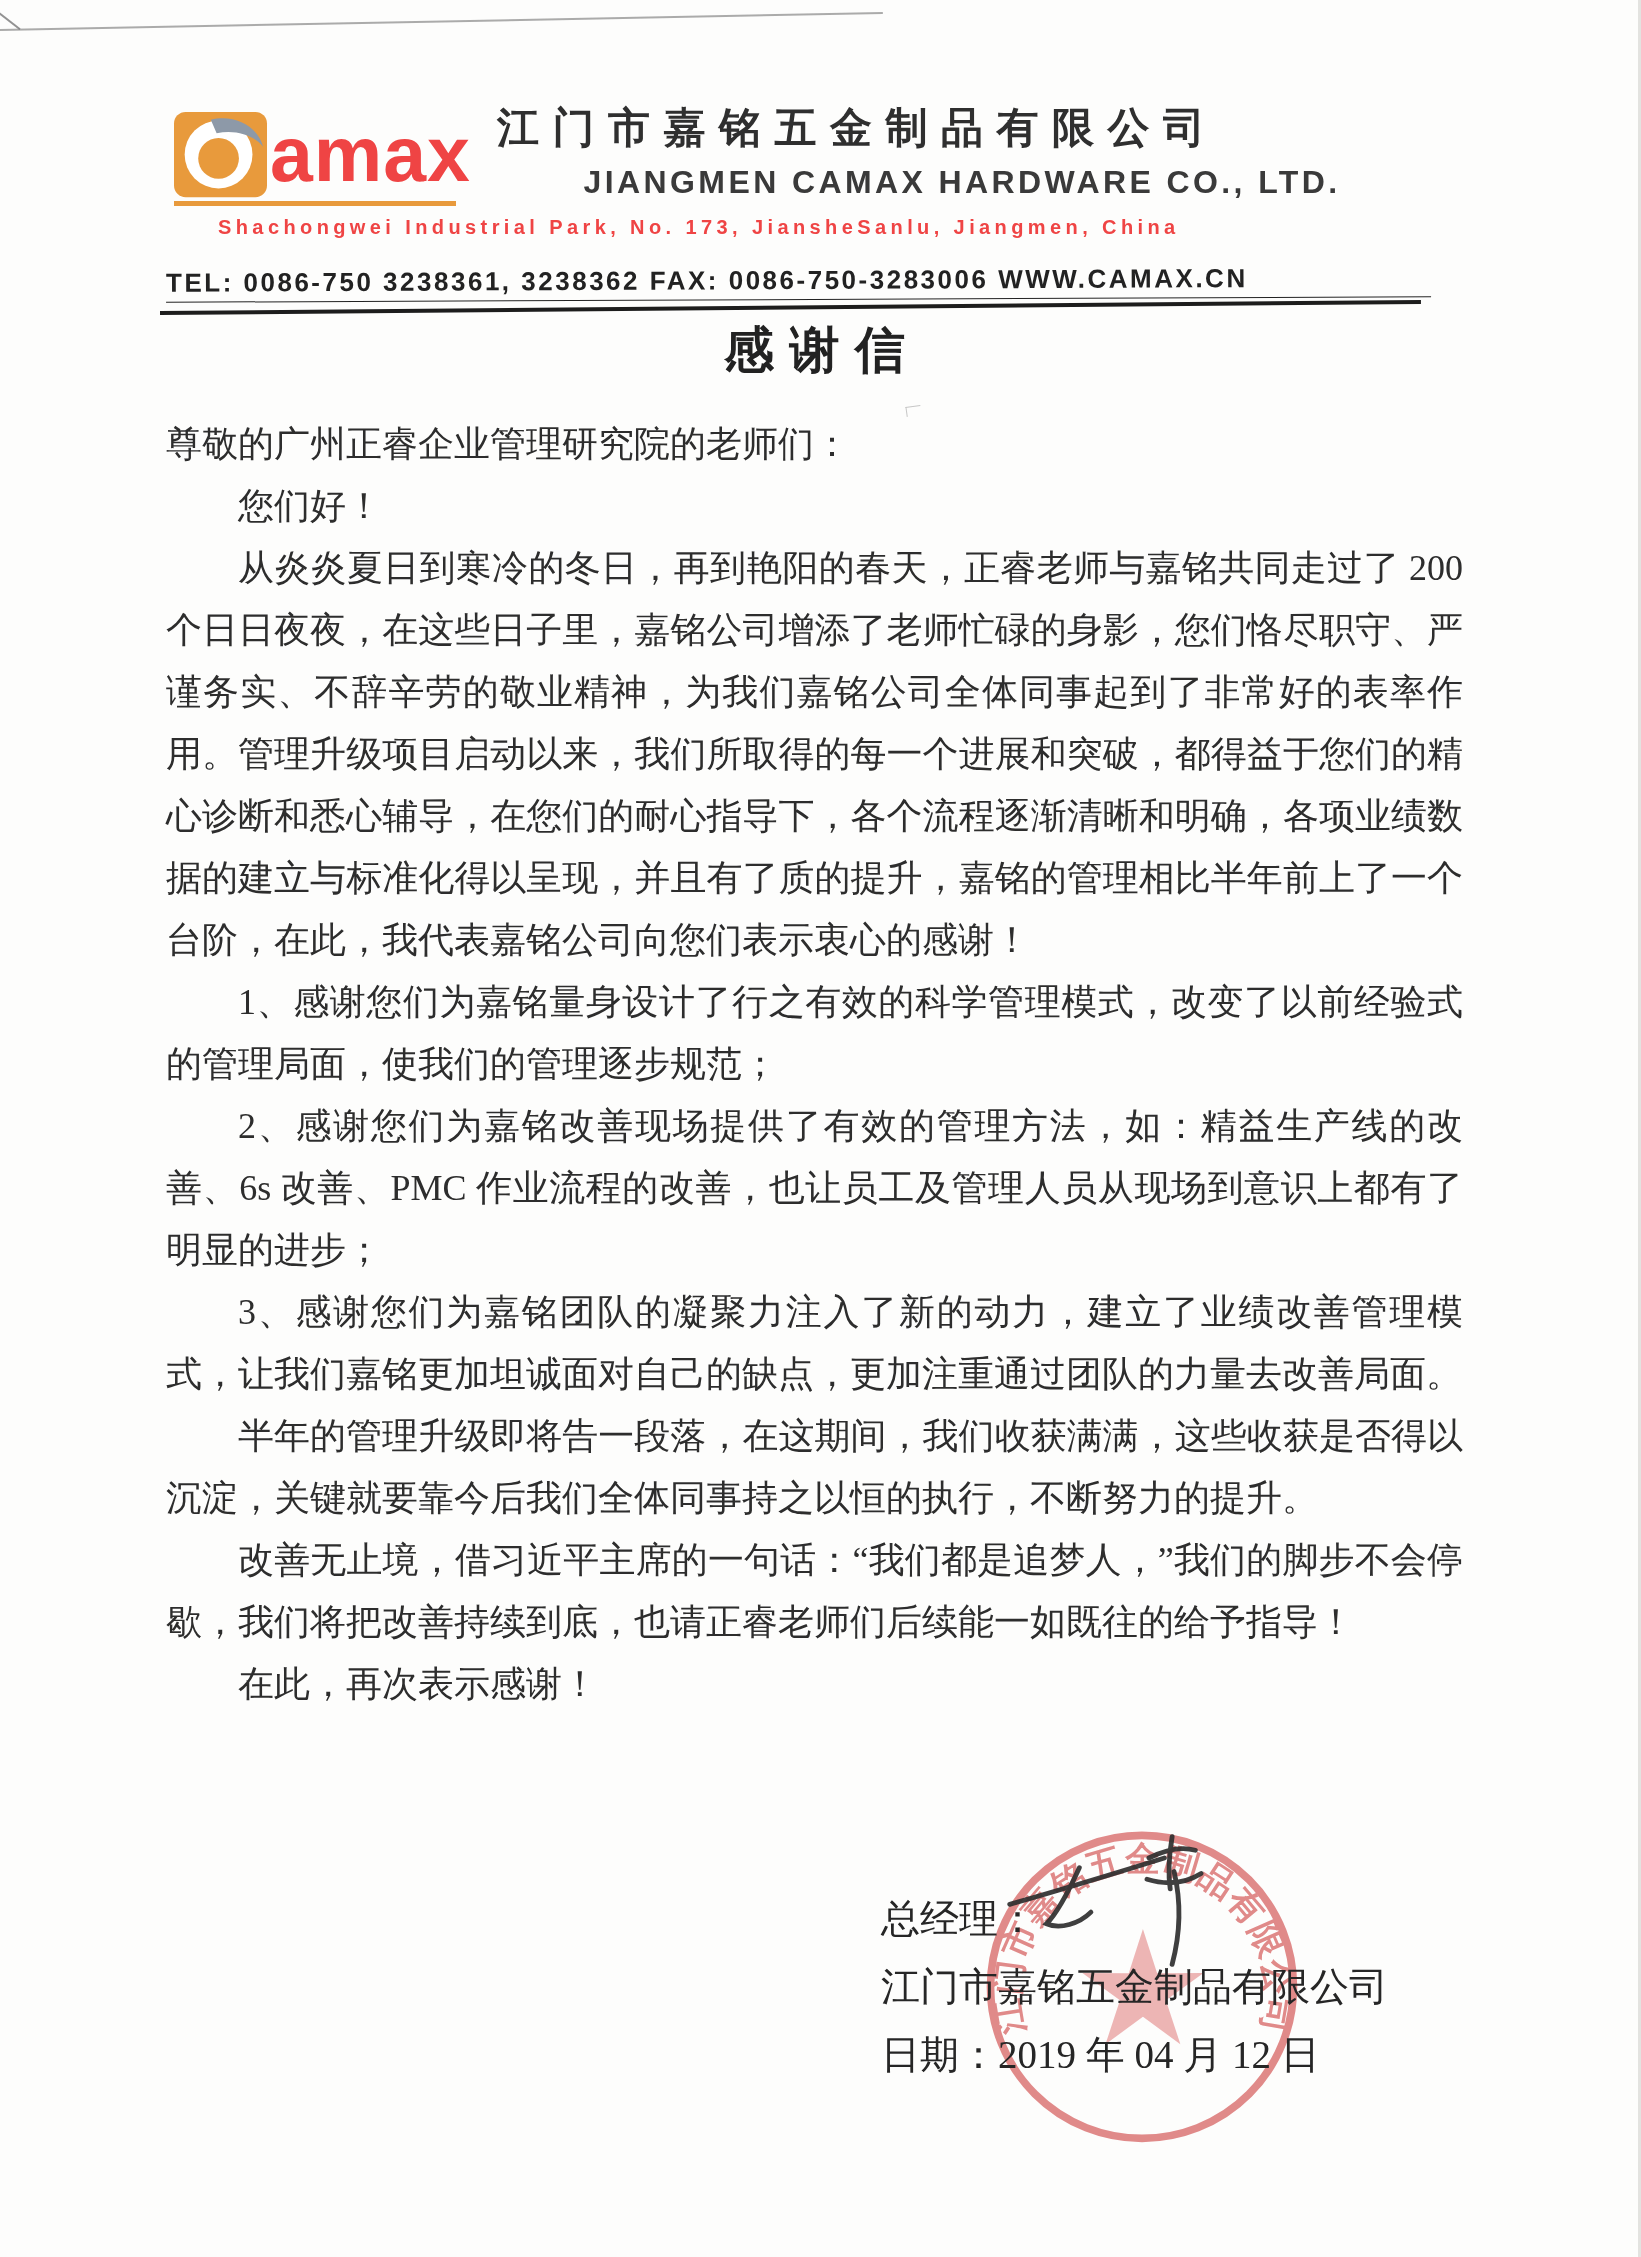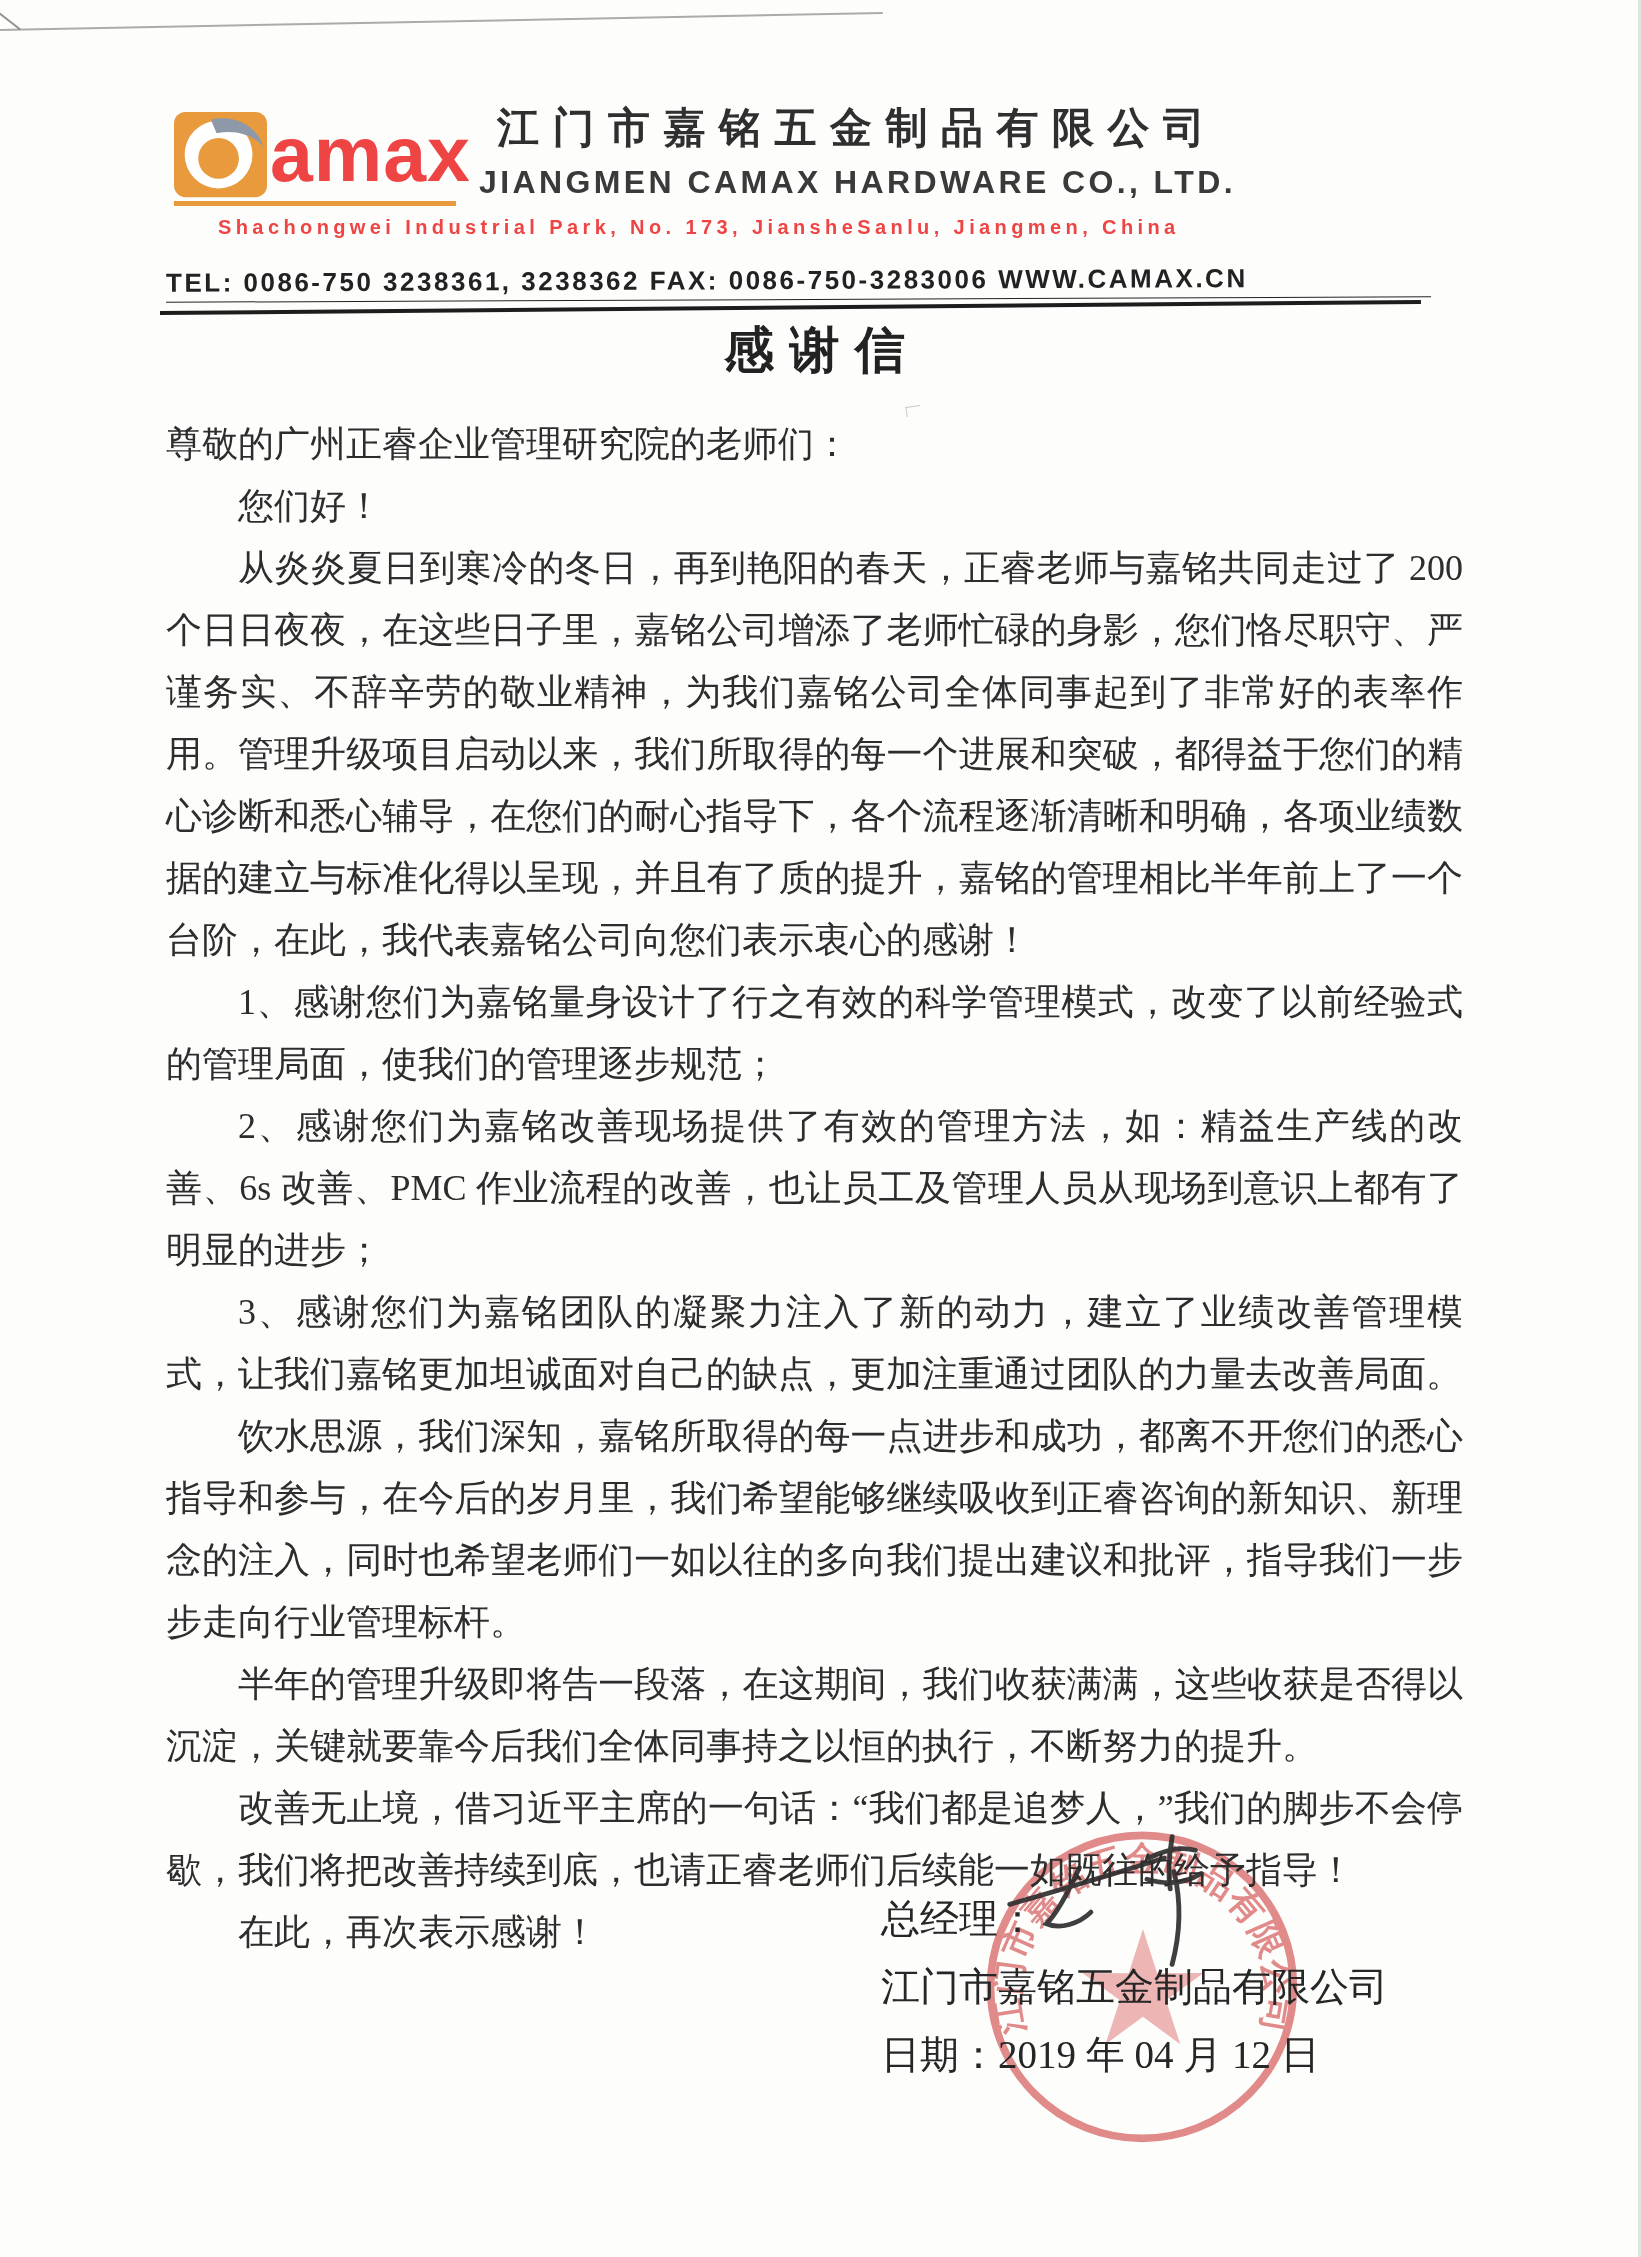--- a/index.html
+++ b/index.html
@@ -21,21 +21,21 @@
   .logo{position:absolute;left:172px;top:108px;width:290px;height:106px;}
   .logo svg{display:block;}
   .logo-word{position:absolute;left:98px;top:7.7px;
     font-family:"Liberation Sans", sans-serif;font-weight:700;
     font-size:77px;line-height:77px;color:#ef4444;letter-spacing:1px;}
   .logo-underline{position:absolute;left:1.9px;top:93px;width:282px;height:4.8px;background:#e89a3c;}
   .company-cn{position:absolute;left:497px;top:100px;width:966px;
     font-size:42px;font-weight:700;letter-spacing:13.5px;color:#2f2f2f;}
   .company-en{position:absolute;left:479px;top:164px;width:966px;
     font-family:"Liberation Sans", sans-serif;font-weight:700;
-    font-size:32px;letter-spacing:3.4px;color:#3a3a3a;}
+    font-size:32px;letter-spacing:3.4px;color:#3a3a3a;text-align:center;}
   .address-line{position:absolute;left:218px;top:216px;width:1255px;
     font-family:"Liberation Sans", sans-serif;font-weight:700;
     font-size:20px;letter-spacing:4.4px;color:#ef4444;}
   .contact-line{position:absolute;left:166px;top:265px;width:1265px;
     font-family:"Liberation Sans", sans-serif;font-weight:700;
     font-size:26px;letter-spacing:2.5px;color:#222;
     border-bottom:1.9px solid #222;padding-bottom:2.9px;transform:rotate(-0.25deg);}
   .header-rule{position:absolute;left:160px;top:311px;width:1261px;height:3.9px;background:#1d1d1d;
     transform:rotate(-0.5deg);transform-origin:left center;}
 
@@ -86,21 +86,20 @@
 </div>
 
 <div class="letter">
   <h1 class="letter-title">感谢信</h1>
   <div class="salutation">尊敬的广州正睿企业管理研究院的老师们：</div>
   <div class="greeting">您们好！</div>
   <p>从炎炎夏日到寒冷的冬日，再到艳阳的春天，正睿老师与嘉铭共同走过了 200 个日日夜夜，在这些日子里，嘉铭公司增添了老师忙碌的身影，您们恪尽职守、严谨务实、不辞辛劳的敬业精神，为我们嘉铭公司全体同事起到了非常好的表率作用。管理升级项目启动以来，我们所取得的每一个进展和突破，都得益于您们的精心诊断和悉心辅导，在您们的耐心指导下，各个流程逐渐清晰和明确，各项业绩数据的建立与标准化得以呈现，并且有了质的提升，嘉铭的管理相比半年前上了一个台阶，在此，我代表嘉铭公司向您们表示衷心的感谢！</p>
   <p>1、感谢您们为嘉铭量身设计了行之有效的科学管理模式，改变了以前经验式的管理局面，使我们的管理逐步规范；</p>
   <p>2、感谢您们为嘉铭改善现场提供了有效的管理方法，如：精益生产线的改善、6s 改善、PMC 作业流程的改善，也让员工及管理人员从现场到意识上都有了明显的进步；</p>
   <p>3、感谢您们为嘉铭团队的凝聚力注入了新的动力，建立了业绩改善管理模式，让我们嘉铭更加坦诚面对自己的缺点，更加注重通过团队的力量去改善局面。</p>
-  <p>饮水思源，我们深知，嘉铭所取得的每一点进步和成功，都离不开您们的悉心指导和参与，在今后的岁月里，我们希望能够继续吸收到正睿咨询的新知识、新理念的注入，同时也希望老师们一如以往的多向我们提出建议和批评，指导我们一步步走向行业管理标杆。</p>
   <p>半年的管理升级即将告一段落，在这期间，我们收获满满，这些收获是否得以沉淀，关键就要靠今后我们全体同事持之以恒的执行，不断努力的提升。</p>
   <p>改善无止境，借习近平主席的一句话：“我们都是追梦人，”我们的脚步不会停歇，我们将把改善持续到底，也请正睿老师们后续能一如既往的给予指导！</p>
   <p>在此，再次表示感谢！</p>
 </div>
 
 <div class="seal">
   <svg width="328" height="328" viewBox="0 0 340 340">
     <g opacity="0.78">
       <circle cx="171" cy="172" r="157" fill="none" stroke="#d96a6a" stroke-width="8"></circle>
       <path d="M172 112 L186.7 157.8 L234.8 157.6 L195.8 185.7 L210.8 231.4 L172 203

